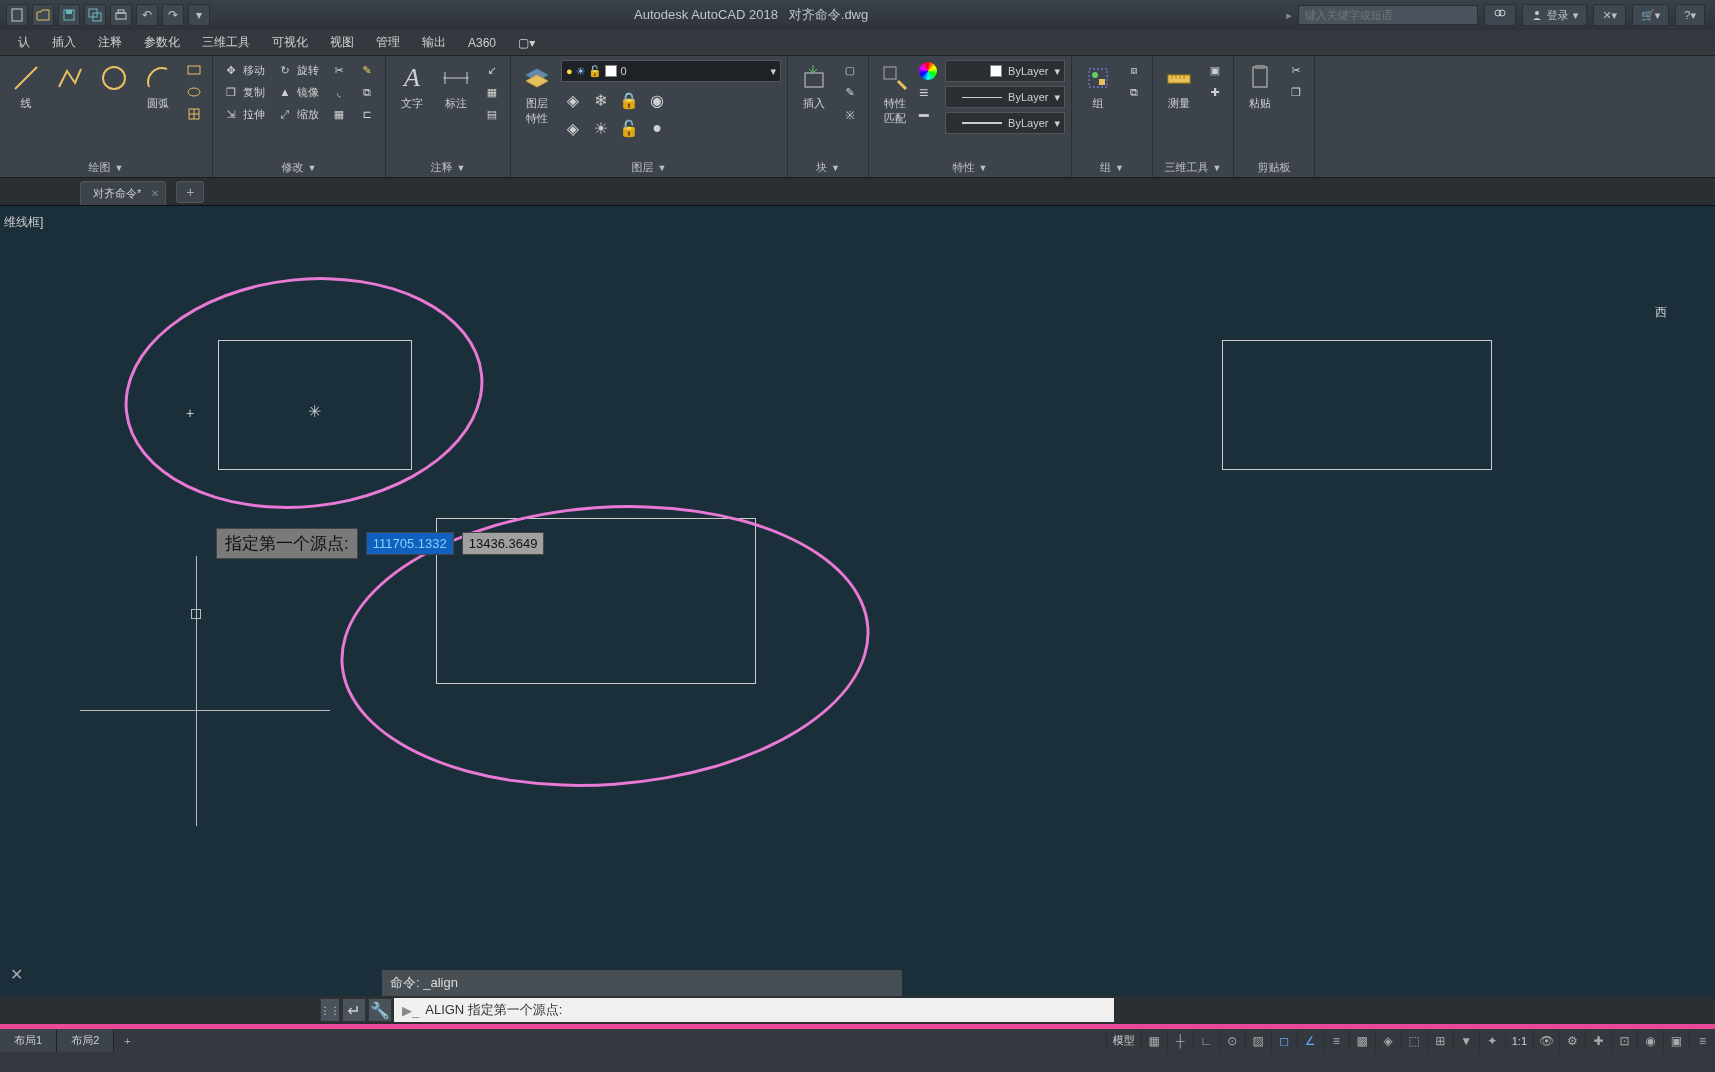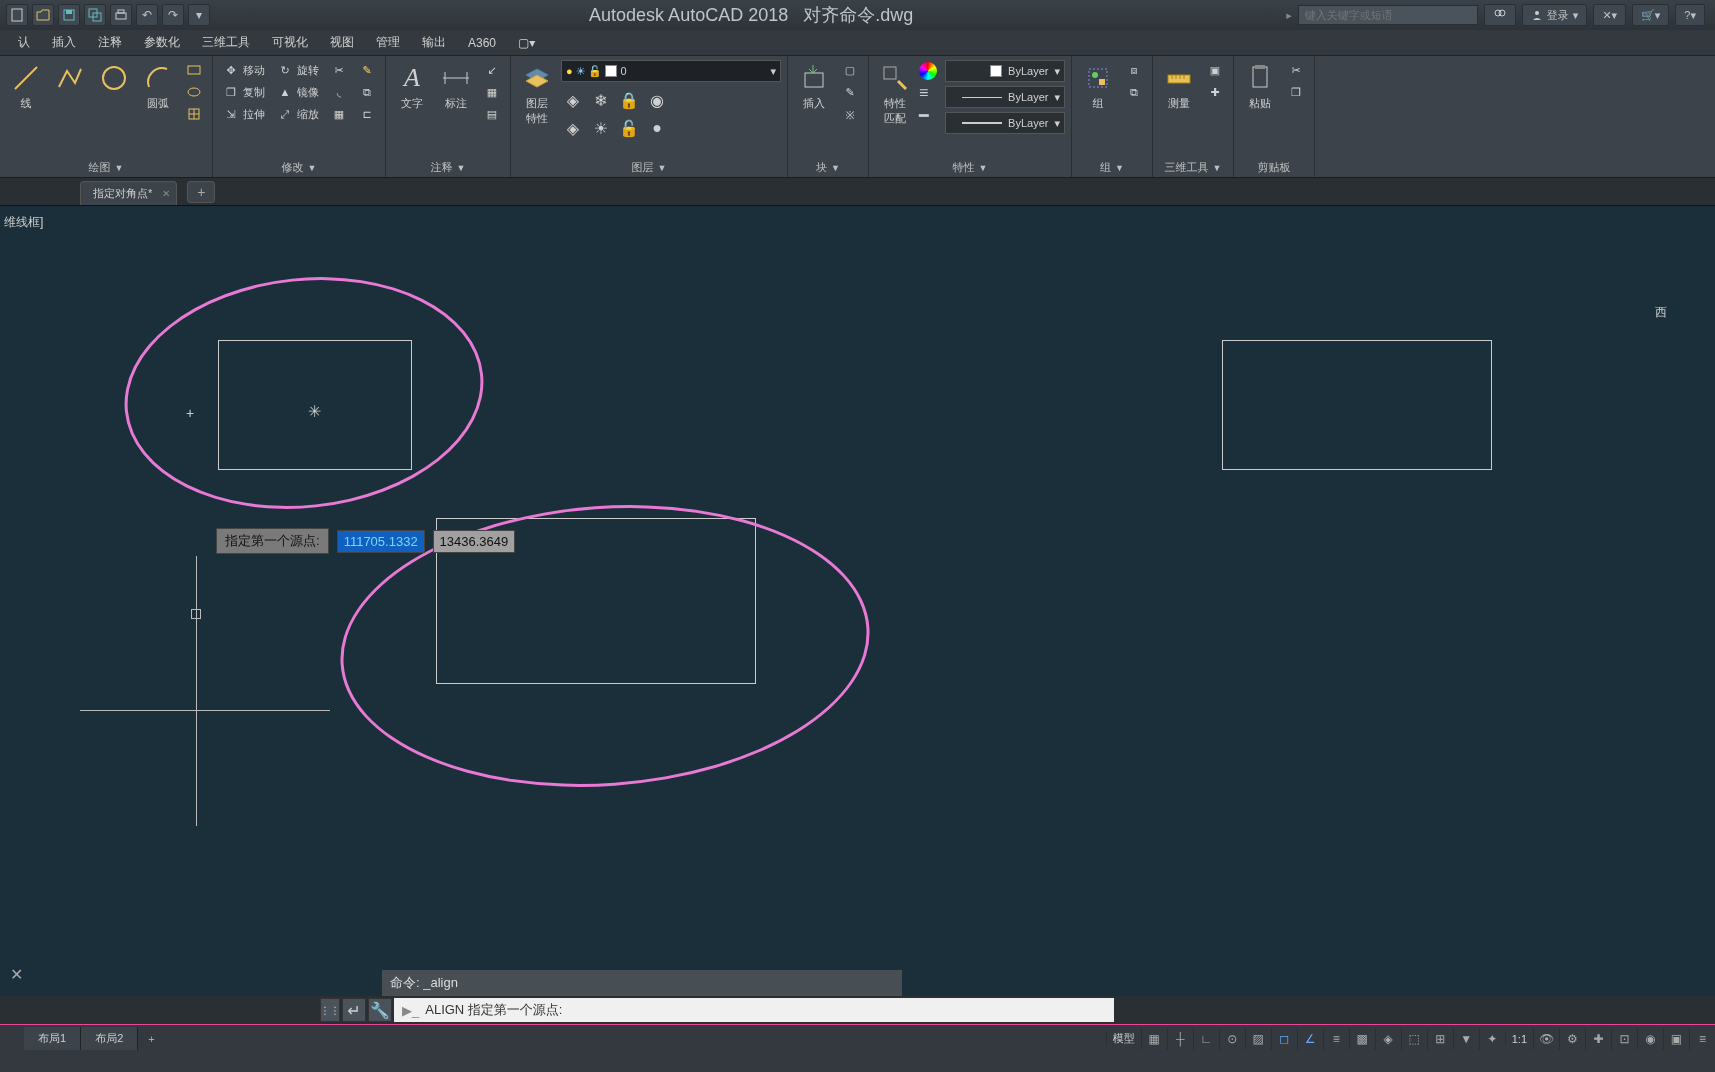--- a/index.html
+++ b/index.html
@@ -2,21 +2,21 @@
 <html><head>
 <meta charset="utf-8">
 <style>
 * { margin: 0; padding: 0; box-sizing: border-box; font-family: "Microsoft YaHei", Arial, sans-serif; }
 body { background: #33393f; color: #d0d0d0; width: 1715px; height: 1072px; overflow: hidden; position: relative; }
 
 
 .titlebar { height: 30px; background: linear-gradient(#3a4148, #2d3338); display: flex; align-items: center; font-size: 11px; }
 .qat { display: flex; gap: 4px; padding: 0 6px; }
 .qat-btn { width: 22px; height: 22px; background: #3f4750; border: 1px solid #2a2f34; border-radius: 2px; display: flex; align-items: center; justify-content: center; color: #c0c0c0; font-size: 12px; }
-.title-center { flex: 1; text-align: center; color: #bfc5cb; font-size: 18px; }
+.title-center { flex: 1; text-align: center; color: #bfc5cb; font-size: 13px; }
 .title-right { display: flex; align-items: center; gap: 6px; padding-right: 10px; }
 .search-box { width: 180px; height: 20px; background: #4a525b; border: 1px solid #2a2f34; color: #888; padding: 0 6px; font-size: 11px; }
 .title-btn { height: 22px; padding: 0 8px; background: #3f4750; border: 1px solid #2a2f34; border-radius: 2px; display: flex; align-items: center; gap: 4px; font-size: 11px; color: #c0c0c0; }
 
 
 .menubar { height: 26px; background: #33393f; display: flex; align-items: center; padding-left: 8px; gap: 2px; font-size: 12px; border-bottom: 1px solid #222; }
 .menu-item { padding: 3px 10px; color: #d0d0d0; cursor: pointer; }
 
 
 .ribbon { height: 122px; background: #3c434b; display: flex; border-bottom: 1px solid #1a1d20; }
@@ -51,39 +51,39 @@
 .pickbox { position: absolute; width: 10px; height: 10px; border: 1px solid #bbb; left: 191px; top: 403px; }
 
 
 .rect { position: absolute; border: 1px solid #ccc; background: transparent; }
 
 
 .ellipse { position: absolute; border: 3px solid #e879d4; border-radius: 50%; background: transparent; }
 
 
 .dyn-input { position: absolute; display: flex; gap: 8px; align-items: center; }
-.dyn-label { background: #7a7a7a; border: 1px solid #444; padding: 3px 8px; font-size: 13px; color: #111; }
+.dyn-label { background: #7a7a7a; border: 1px solid #444; padding: 3px 8px; font-size: 17px; color: #111; }
 .dyn-field { background: #a0a0a0; border: 1px solid #444; padding: 3px 6px; font-size: 13px; color: #111; }
 .dyn-field.sel { background: #1060c0; color: #7dd3fc; }
 
 
 .cmd-history { position: absolute; left: 382px; bottom: 0; width: 520px; background: rgba(80,85,90,0.85); font-size: 13px; padding: 4px 8px; color: #ddd; line-height: 1.4; }
 
 
 .close-x { position: absolute; left: 10px; bottom: 12px; color: #aaa; font-size: 16px; }
 
 
 .cmdline { height: 28px; background: #2a2f34; display: flex; align-items: center; padding-left: 320px; }
 .cmd-handle { width: 20px; height: 24px; background: #4a525b; border: 1px solid #333; display: flex; align-items: center; justify-content: center; font-size: 10px; }
 .cmd-btn { width: 24px; height: 24px; background: #4a525b; border: 1px solid #333; display: flex; align-items: center; justify-content: center; margin-left: 2px; }
 .cmd-input { flex: 0 0 720px; height: 24px; background: #f0f0f0; color: #333; padding: 0 8px; font-size: 13px; display: flex; align-items: center; margin-left: 2px; }
 .cmd-arrow { color: #888; margin-right: 6px; }
 
 
-.statusbar { height: 28px; background: #33393f; display: flex; align-items: center; font-size: 11px; border-top: 1px solid #ec4899; padding-left: 24px; }
+.statusbar { height: 28px; background: #33393f; display: flex; align-items: center; font-size: 11px; border-top: 5px solid #ec4899; }
 .layout-tab { padding: 4px 14px; background: #3c434b; border-right: 1px solid #222; cursor: pointer; }
 .layout-plus { padding: 4px 10px; color: #aaa; }
 .status-spacer { flex: 1; }
 .status-btn { width: 26px; height: 22px; display: flex; align-items: center; justify-content: center; border-left: 1px solid #2a2f34; color: #aaa; font-size: 12px; }
 .status-text { padding: 0 6px; border-left: 1px solid #2a2f34; }
 
 svg { display: block; }
 </style>
 </head>
 <body>
@@ -505,21 +505,21 @@
       </div>
     </div>
     <div class="panel-label">
         <span>剪贴板</span>
       </div>
   </div>
 </div>
 
 <div class="filetabs">
   <div class="filetab">
-    <span>指定对角点*</span>
+    <span>对齐命令*</span>
     <span class="close">✕</span>
   </div>
   <div class="newtab">+</div>
 </div>
 
 <div class="canvas">
   <div class="canvas-label">维线框]</div>
   <div class="viewcube-label">西</div>
 
   <div class="rect" style="left:218px; top:134px; width:194px; height:130px;"></div>

